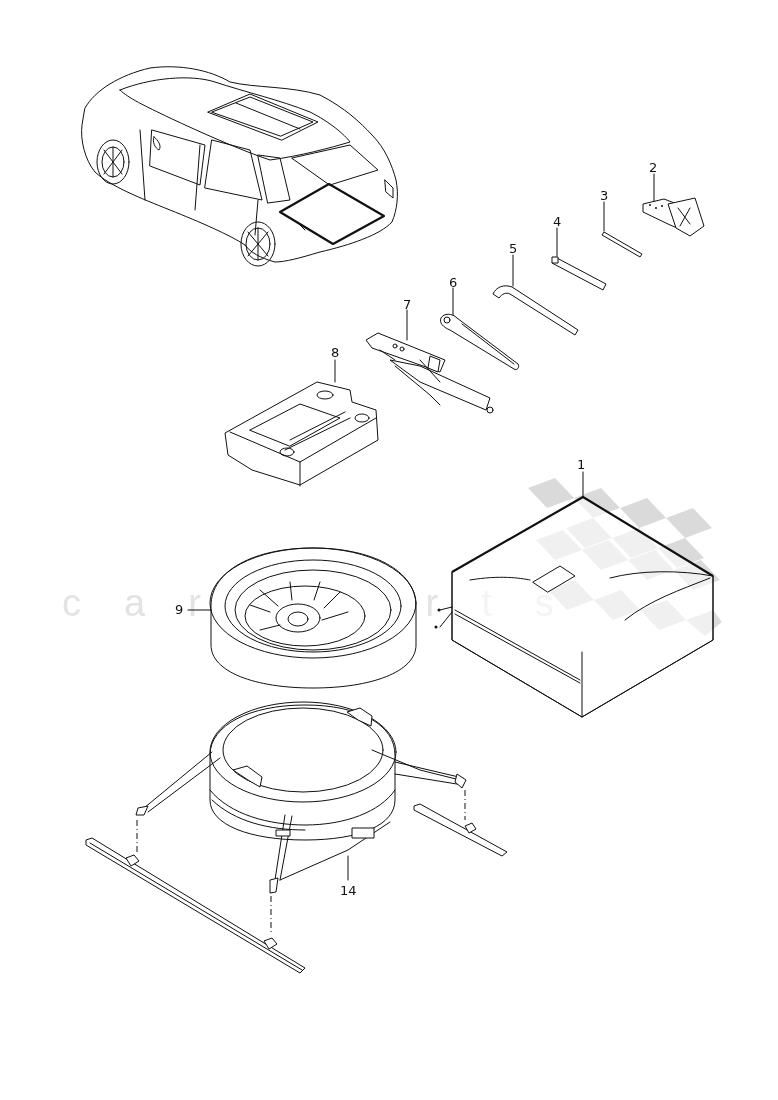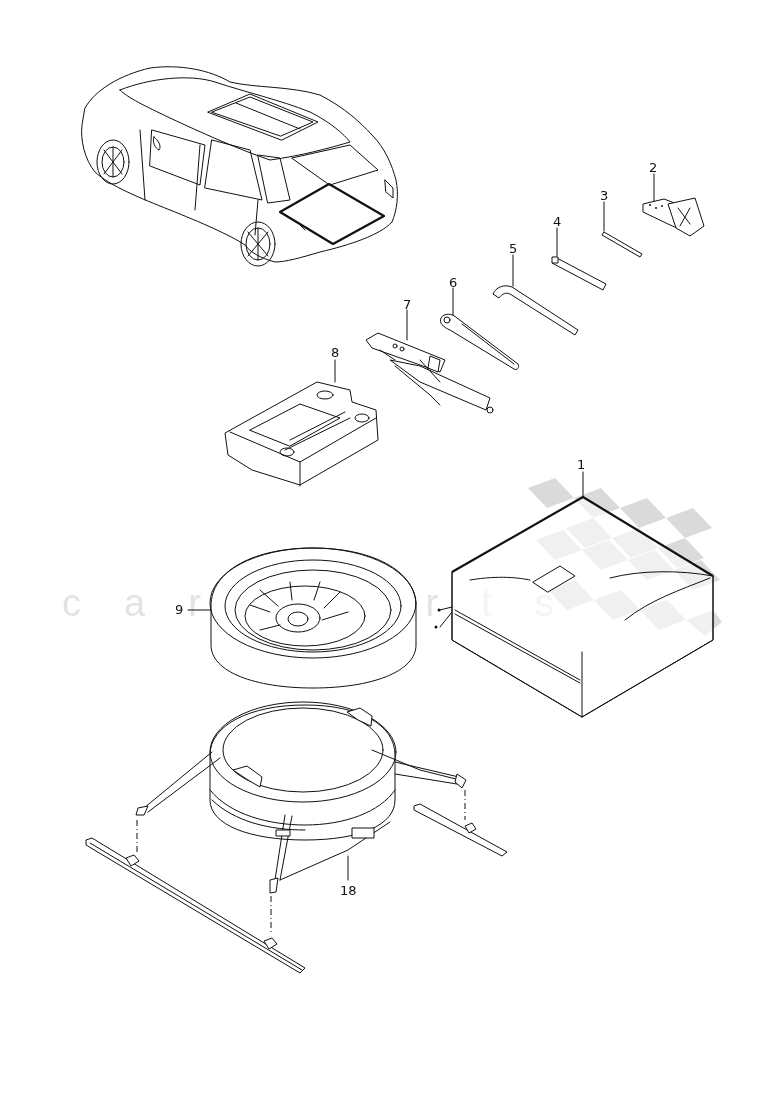--- a/index.html
+++ b/index.html
@@ -202,14 +202,14 @@
 
   <span class="callout" style="left:577px;top:458px;">1</span>
   <span class="callout" style="left:649px;top:161px;">2</span>
   <span class="callout" style="left:600px;top:189px;">3</span>
   <span class="callout" style="left:553px;top:215px;">4</span>
   <span class="callout" style="left:509px;top:242px;">5</span>
   <span class="callout" style="left:449px;top:276px;">6</span>
   <span class="callout" style="left:403px;top:298px;">7</span>
   <span class="callout" style="left:331px;top:346px;">8</span>
   <span class="callout" style="left:175px;top:603px;">9</span>
-  <span class="callout" style="left:340px;top:884px;">18</span>
+  <span class="callout" style="left:340px;top:884px;">14</span>
 </div>
 
 </body></html>

